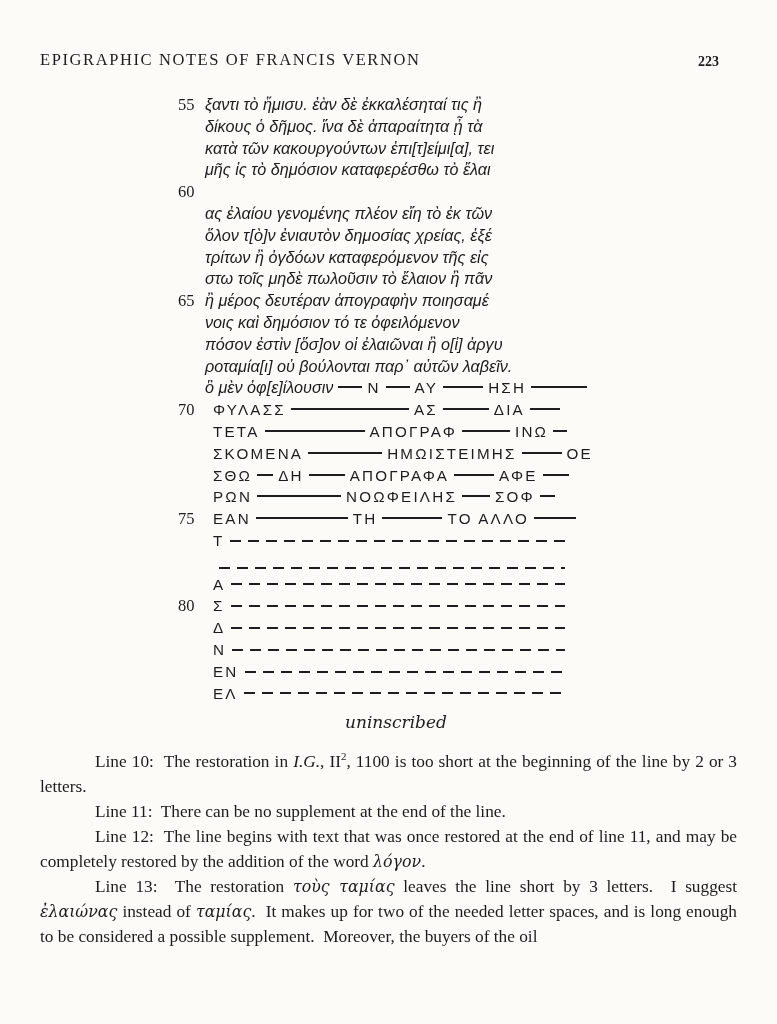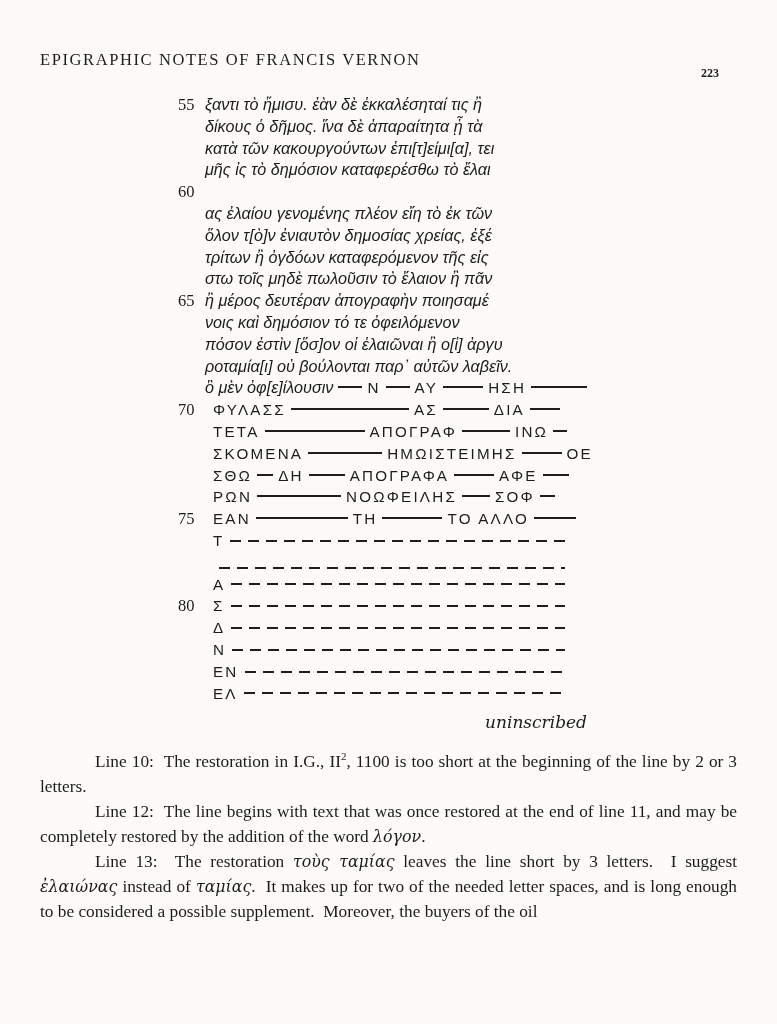--- a/index.html
+++ b/index.html
@@ -18,23 +18,23 @@
     height:22px;
   }
   .header-title{
     display:block;
     font-size:16.5px;
     letter-spacing:1.6px;
     font-family:"Liberation Serif",serif;
   }
   .page-number{
     position:absolute;
-    right:18px;top:16px;
+    right:18px;top:4px;
     font-weight:bold;
-    font-size:12px;
+    font-size:14px;
   }
   
   .inscription{
     margin-top:22px;
   }
   .ins-line{
     position:relative;
     height:21.8px;
     line-height:21.8px;
     white-space:nowrap;
@@ -71,34 +71,34 @@
   }
   .dash{
     flex:1;
     height:2px;
     margin-left:6px;
     background:repeating-linear-gradient(to right,#1e1e1e 0px,#1e1e1e 11px,transparent 11px,transparent 18px);
   }
   .uninscribed-row{
     margin:8px 0 0 205px;
     width:382px;
-    text-align:right;
+    text-align:center;
     font-family:"DejaVu Serif",serif;
     font-style:italic;
     font-size:17px;
   }
   
   .commentary{
     margin:17px 40px 0 40px;
     font-size:17.3px;
     line-height:25px;
     text-align:justify;
   }
   .para{margin:0;text-indent:55px;}
-  .it{}
+  .it{font-style:italic;}
   .gkw{
     font-family:"DejaVu Serif",serif;
     font-style:italic;
     font-size:15.8px;
   }
   sup{font-size:11px;line-height:0;}
 </style>
 </head>
 <body>
 
@@ -159,15 +159,16 @@
     <div class="ins-line"><span class="lcontent caps-content dashline">
         <span class="cap">ΕΛ</span>
         <span class="dash"></span>
       </span></div>
   </div>
 
 <div class="uninscribed-row">uninscribed</div>
 
 <div class="commentary" id="commentary">
     <p class="para"><span>Line 10:&nbsp; The restoration in </span><span class="it">I.G.</span><span>, II</span><sup>2</sup><span>, 1100 is too short at the beginning of the line by 2 or 3 letters.</span></p>
+    <p class="para"><span>Line 11:&nbsp; There can be no supplement at the end of the line.</span></p>
     <p class="para"><span>Line 12:&nbsp; The line begins with text that was once restored at the end of line 11, and may be completely restored by the addition of the word </span><span class="gkw">λόγον</span><span>.</span></p>
     <p class="para"><span>Line 13:&nbsp; The restoration </span><span class="gkw">τοὺς ταμίας</span><span> leaves the line short by 3 letters.&nbsp; I suggest </span><span class="gkw">ἐλαιώνας</span><span> instead of </span><span class="gkw">ταμίας</span><span>.&nbsp; It makes up for two of the needed letter spaces, and is long enough to be considered a possible supplement.&nbsp; Moreover, the buyers of the oil</span></p>
   </div>
 
 </body></html>

